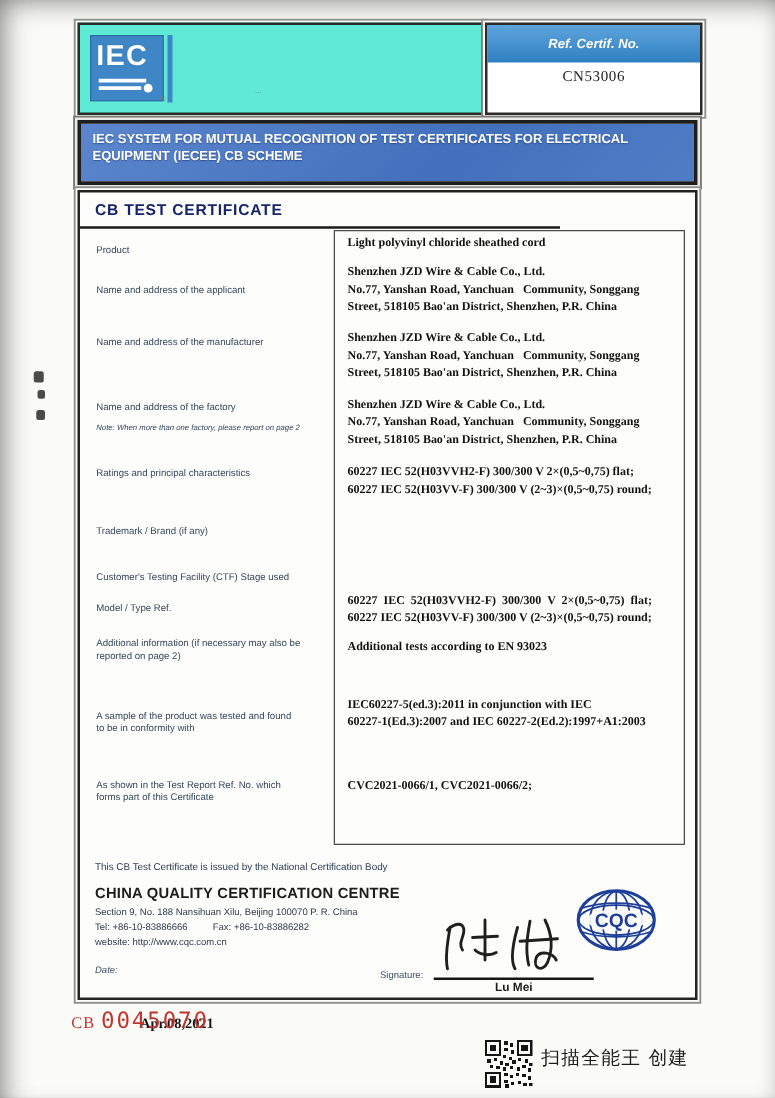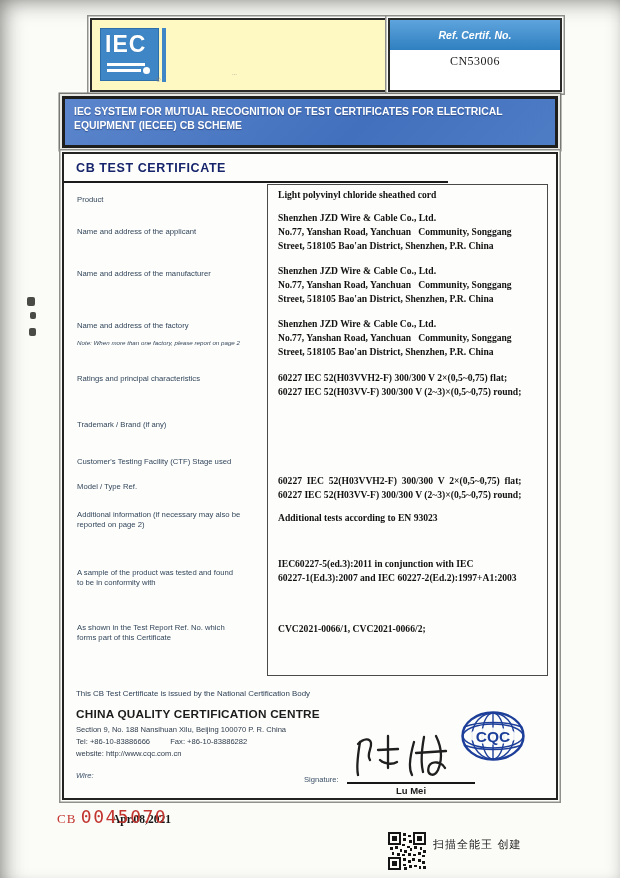--- a/index.html
+++ b/index.html
@@ -11,22 +11,22 @@
   }
   .page{
     position:absolute;left:0;top:0;width:620px;height:878px;
     background:#fbfbf8;
     box-shadow:inset 14px 12px 22px -12px rgba(55,55,52,.65),
                inset -10px -4px 16px -12px rgba(110,110,106,.45);
   }
   .abs{position:absolute;}
 
   
-  .logo-box{left:62px;top:18px;width:321px;height:70px;background:#fef9c3;
-    border:2.5px solid #2a2a28; box-shadow:0 0 0 1.5px #fdfdfb,0 0 0 3px #8f8f8b;margin-left:28px;}
+  .logo-box{left:62px;top:18px;width:321px;height:70px;background:#5eead4;
+    border:2.5px solid #2a2a28; box-shadow:0 0 0 1.5px #fdfdfb,0 0 0 3px #8f8f8b;}
   .iec-square{left:8px;top:8px;width:57px;height:51px;background:#3e86c6;
     border:1.5px solid #2e6ea8;color:#fff;}
   .iec-text{left:4px;top:2px;font-size:23px;font-weight:bold;letter-spacing:1px;
     color:#fff;text-shadow:0 0 1px #2e6ea8;}
   .iec-bar{left:6px;height:3px;background:#fff;}
   .iec-dot{left:42px;top:38px;width:7px;height:7px;border-radius:50%;background:#fff;}
   .iec-strip{left:70px;top:8px;width:4px;height:54px;background:#3e86c6;}
   .iecee-square{left:78px;top:8px;width:58px;height:57px;border:1px solid #2e6ea8;
     background:radial-gradient(circle at 65% 30%, #7fb3dd 0 22%, #2f7ec0 60%);}
   .iecee-text{left:3px;top:8px;font-size:14px;font-weight:bold;font-style:italic;
@@ -78,21 +78,21 @@
   .sig-label{left:240px;top:621px;font-size:7.6px;color:#3c5068;}
   .sig-line{left:283px;top:628px;width:128px;height:1.6px;background:#161616;}
   .signatory{left:283px;top:631px;width:128px;text-align:center;
     font-size:9.5px;font-weight:bold;color:#1c1c1c;}
 
   .cb-stamp{left:57px;top:806px;color:#c2342e;}
   .cb-prefix{font-family:"Liberation Serif",serif;font-size:13px;letter-spacing:1px;}
   .cb-number{font-family:"DejaVu Sans Mono",monospace;font-size:18px;letter-spacing:1.5px;}
 
   .qr{left:388px;top:830px;width:38px;height:42px;}
-  .qr-label{left:433px;top:837px;font-size:11px;color:#1d1d1d;
+  .qr-label{left:433px;top:837px;font-size:15px;color:#1d1d1d;
     font-family:"DejaVu Sans",sans-serif;letter-spacing:1px;}
 
   .artifact{background:#2a2a28;border-radius:2px;opacity:.85;}
 </style>
 </head>
 <body>
 
 <div class="page">
 
   <div class="abs artifact" style="left:27px;top:297px;width:8px;height:9px;"></div>
@@ -163,21 +163,21 @@
 
     <div class="abs issued-by">This CB Test Certificate is issued by the National Certification Body</div>
     <div class="abs ncb-name">CHINA QUALITY CERTIFICATION CENTRE</div>
     <div class="abs ncb-line" style="top:571px;">Section 9, No. 188 Nansihuan Xilu, Beijing 100070 P. R. China</div>
     <div class="abs ncb-line" style="top:583px;">
       <span>Tel: +86-10-83886666</span>
       <span style="margin-left:18px;">Fax: +86-10-83886282</span>
     </div>
     <div class="abs ncb-line" style="top:595px;">website: http://www.cqc.com.cn</div>
 
-    <div class="abs date-label">Wire:</div>
+    <div class="abs date-label">Date:</div>
     <div class="abs date-value">Apr.08,2021</div>
 
     <div class="abs sig-label">Signature:</div>
     <svg class="abs" style="left:282px;top:574px;" width="130" height="52" viewBox="0 0 130 52">
       <g fill="none" stroke="#1f1f1f" stroke-width="2.3" stroke-linecap="round">
         <path d="M14,14 C12,26 10,38 12,47"></path>
         <path d="M12,16 C18,10 24,10 25,15 C26,21 20,26 24,32"></path>
         <path d="M32,22 L52,21"></path>
         <path d="M42,8 L42,40"></path>
         <path d="M34,32 C38,36 46,37 51,34"></path>

